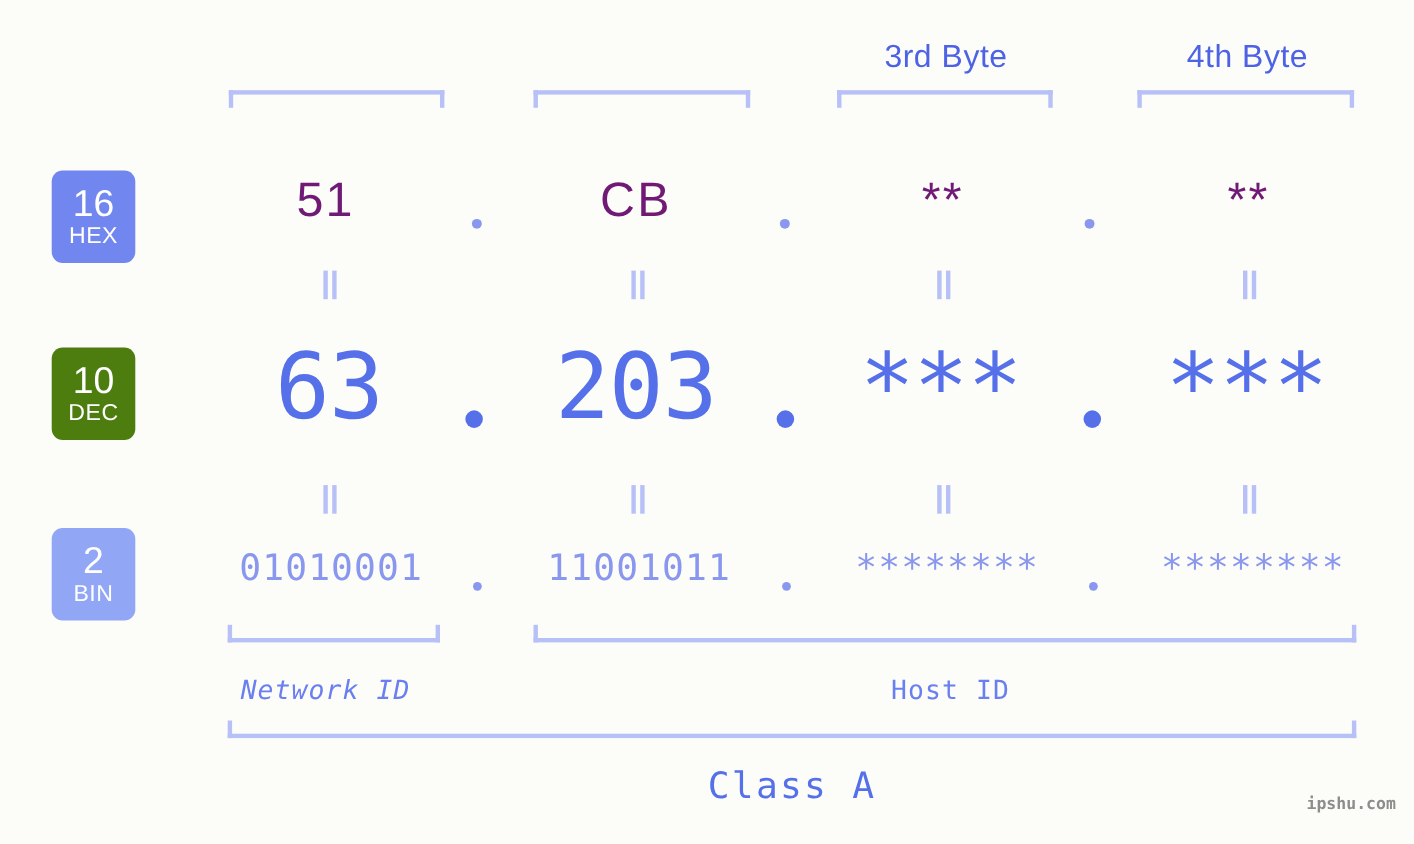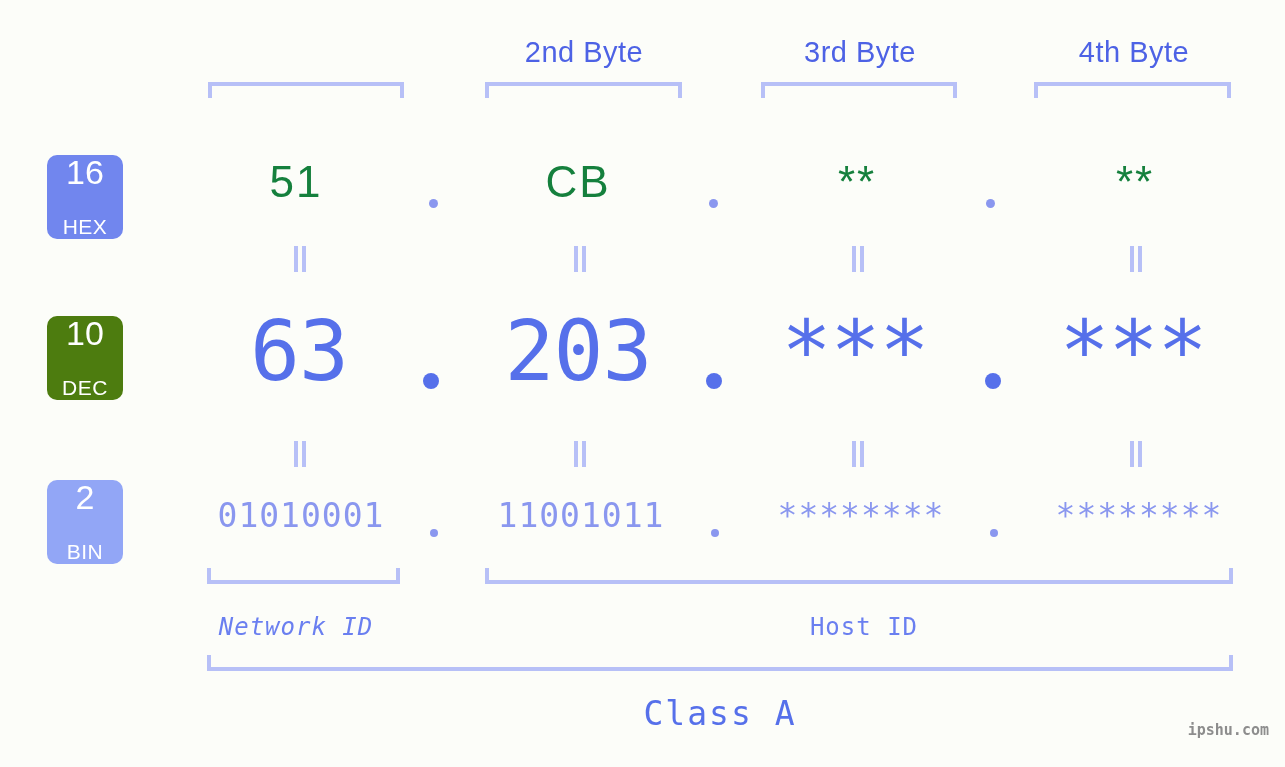--- a/index.html
+++ b/index.html
@@ -58,21 +58,21 @@
   .badge {
     position: absolute;
     left: 47px;
     width: 76px;
     height: 84px;
     border-radius: 10px;
     color: #ffffff;
     display: flex;
     flex-direction: column;
     align-items: center;
-    justify-content: space-between;
+    justify-content: center;
     box-sizing: border-box;
   }
   .badge .num {
     font-size: 34px;
     line-height: 34px;
     font-weight: 400;
     letter-spacing: 0px;
   }
   .badge .abbr {
     font-size: 21px;
@@ -84,21 +84,21 @@
   
   .val {
     position: absolute;
     text-align: center;
     white-space: nowrap;
     font-family: "DejaVu Sans Mono", "Liberation Mono", monospace;
   }
   .row-hex .val {
     font-family: "Liberation Sans", sans-serif;
     font-size: 44px;
-    color: #15803d;
+    color: #701a75;
     letter-spacing: 2px;
   }
   .row-dec .val {
     font-family: "DejaVu Sans Mono", monospace;
     font-size: 83px;
     color: #5670ea;
     letter-spacing: -1px;
   }
   .row-bin .val {
     font-family: "DejaVu Sans Mono", monospace;
@@ -161,21 +161,20 @@
     color: #8d8d8d;
     letter-spacing: 0px;
     font-weight: bold;
   }
 </style>
 </head>
 <body>
 
 <div class="stage">
 
-  <div class="byte-header" style="left:484px; width:200px;">2nd Byte</div>
   <div class="byte-header" style="left:760px; width:200px;">3rd Byte</div>
   <div class="byte-header" style="left:1034px; width:200px;">4th Byte</div>
 
   <div class="bracket-top" style="left:208px; width:196px;"></div>
   <div class="bracket-top" style="left:485px; width:197px;"></div>
   <div class="bracket-top" style="left:761px; width:196px;"></div>
   <div class="bracket-top" style="left:1034px; width:197px;"></div>
 
   <div class="badge" style="top:155px; background:#7186ee;">
     <span class="num">16</span>

